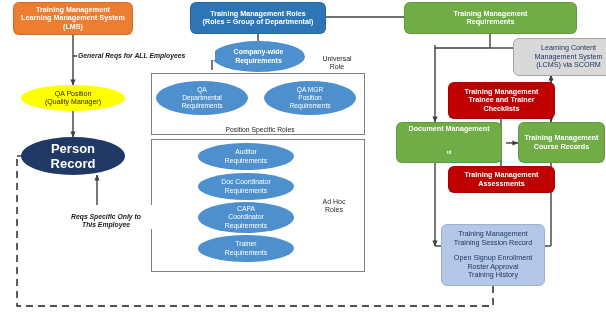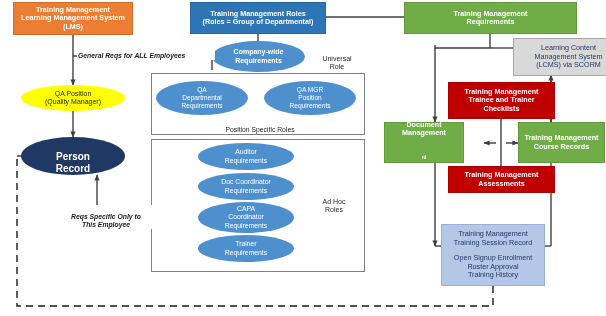--- a/index.html
+++ b/index.html
@@ -12,20 +12,21 @@
   #canvas{position:relative;width:606px;height:316px;}
   svg.wires{position:absolute;left:0;top:0;width:606px;height:316px;pointer-events:none;}
 
   .node{
     position:absolute;
     display:flex;align-items:center;justify-content:center;
     text-align:center;
     box-sizing:border-box;
     line-height:1.18;
     z-index:2;
+    border-radius:6px;
   }
   .node span{display:block;width:100%;white-space:pre-line;}
 
   
   .rect{border:0.6px solid rgba(0,0,0,.12);}
   .orange{background:#ED7D31;color:#ffffff;font-weight:bold;}
   .blue  {background:#2E75B6;color:#ffffff;font-weight:bold;}
   .green {background:#70AD47;color:#ffffff;font-weight:bold;}
   .red   {background:#C00000;color:#ffffff;font-weight:bold;}
   .gray  {background:#D9D9D9;color:#1F3864;border:0.6px solid #A6A6A6;}
@@ -139,21 +140,21 @@
 Management System
 (LCMS) via SCORM</span>
   </div>
 
   <div class="node rect red" style="left:448px;top:82px;width:107px;height:37px;font-size:7.2px;">
     <span>Training Management
 Trainee and Trainer
 Checklists</span>
   </div>
 
-  <div class="node rect green" style="left:384px;top:122px;width:80px;height:41px;font-size:7.2px;">
+  <div class="node rect green" style="left:396px;top:122px;width:106px;height:41px;font-size:7.2px;">
     <span>
       <span>Document Management</span><br>
       <sup>rd</sup><br>
     </span>
   </div>
 
   <div class="node rect green" style="left:518px;top:122px;width:87px;height:41px;font-size:7.2px;">
     <span>Training Management
 Course Records</span>
   </div>
@@ -174,21 +175,21 @@
   <div class="node ell ell-blue" style="left:212px;top:41px;width:93px;height:31px;font-size:7px;font-weight:bold;">
     <span>Company-wide
 Requirements</span>
   </div>
 
   <div class="node ell ell-yellow" style="left:21px;top:85px;width:104px;height:26px;font-size:7px;">
     <span>QA Position
 (Quality Manager)</span>
   </div>
 
-  <div class="node ell ell-navy" style="left:21px;top:137px;width:104px;height:38px;font-size:10px;align-items:flex-end;">
+  <div class="node ell ell-navy" style="left:21px;top:137px;width:104px;height:38px;font-size:13px;">
     <span>Person
 Record</span>
   </div>
 
   <div class="node ell ell-blue" style="left:156px;top:81px;width:92px;height:34px;font-size:6.6px;">
     <span>QA
 Departmental
 Requirements</span>
   </div>
 

